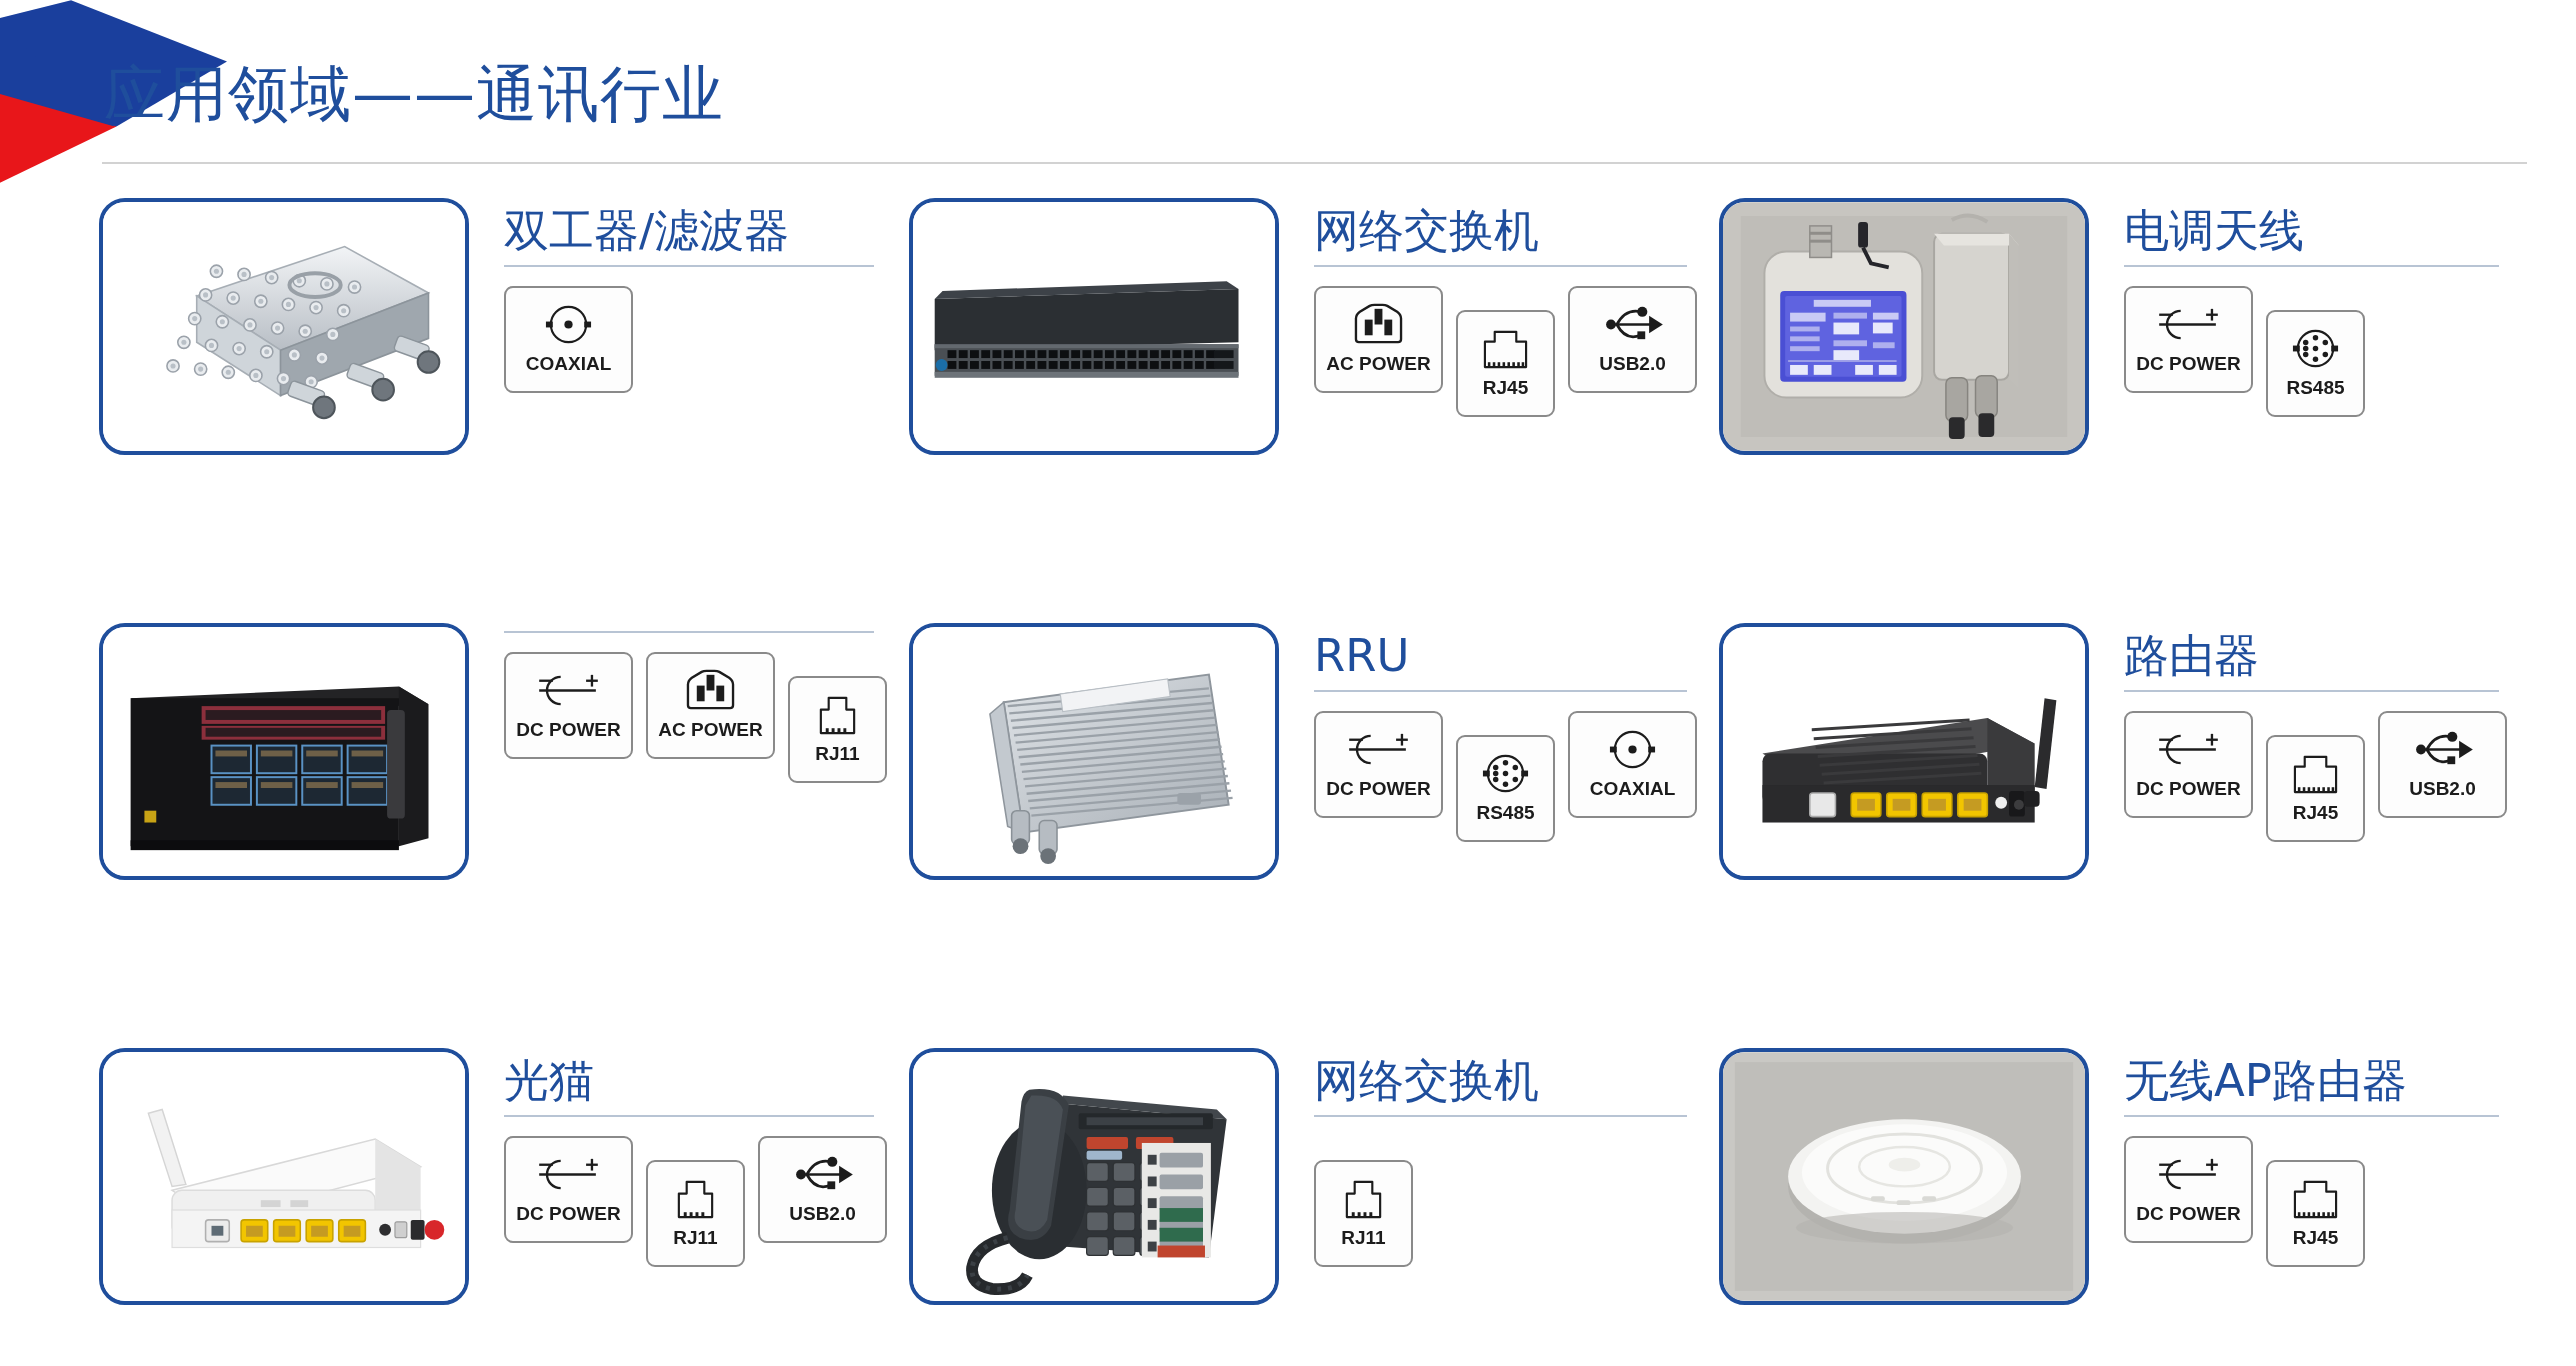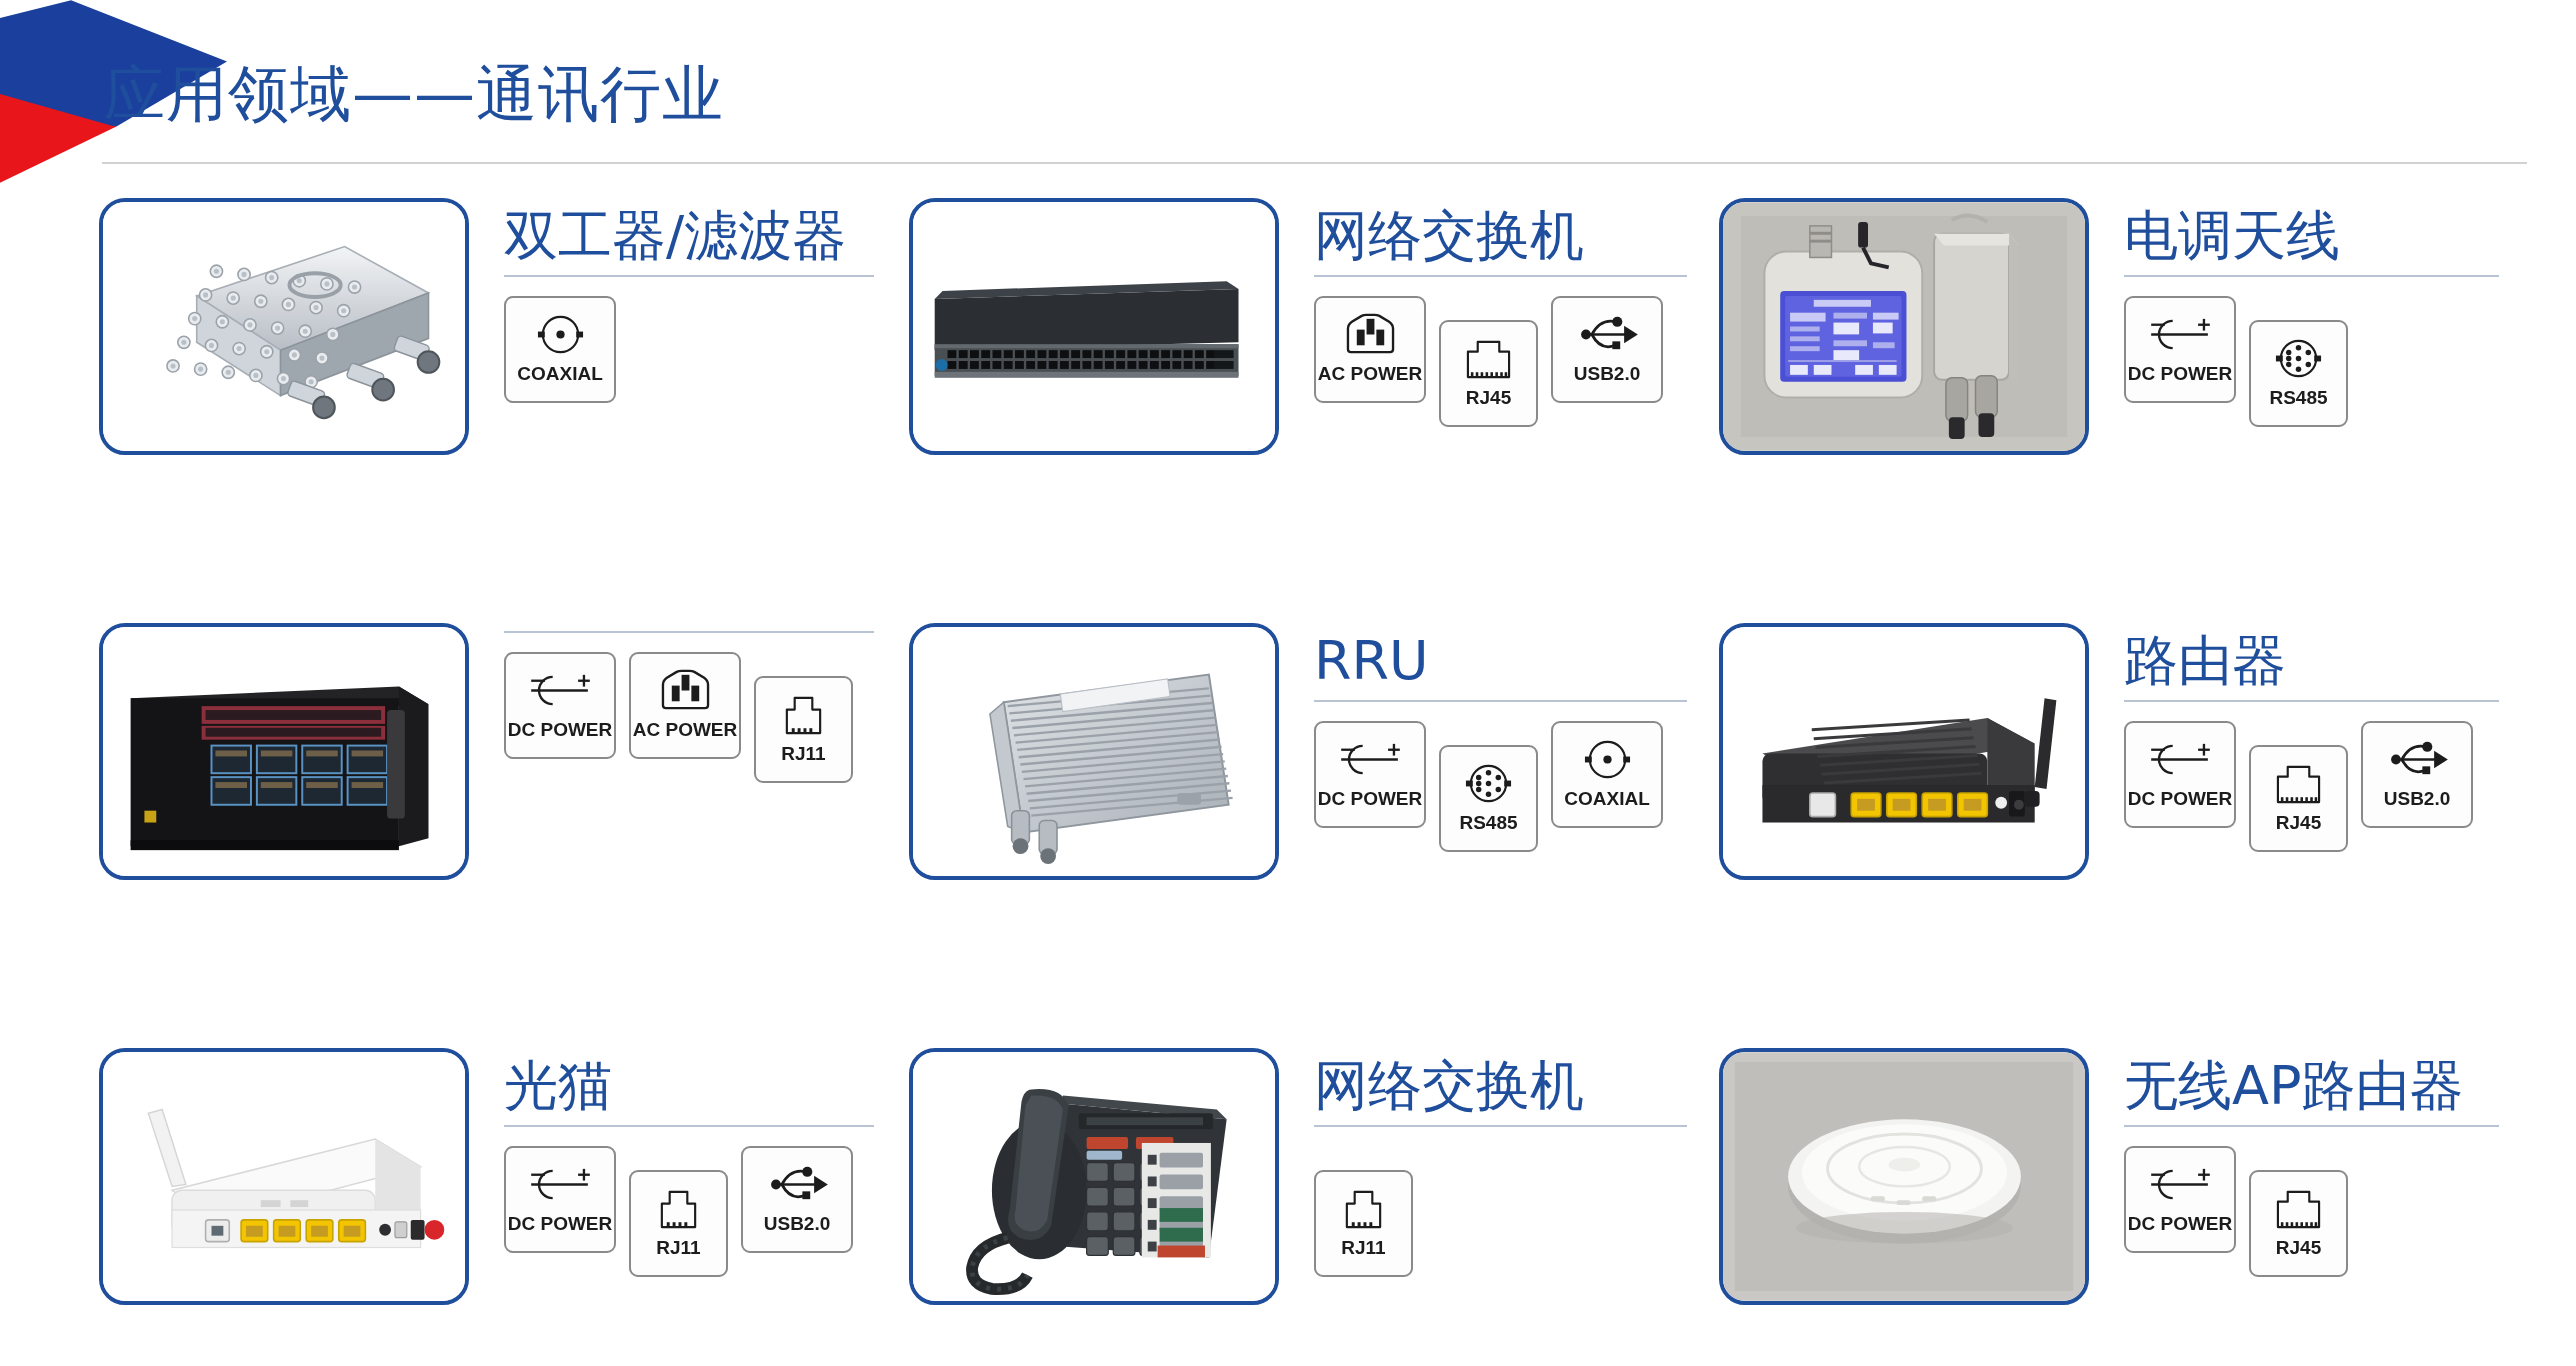--- a/index.html
+++ b/index.html
@@ -35,41 +35,41 @@
     width:370px;height:257px;flex:0 0 370px;
     border:4px solid #1f4e9c;border-radius:26px;
     background:#ffffff;box-sizing:border-box;overflow:hidden;
     display:flex;align-items:center;justify-content:center;
   }
   .photo-frame svg{display:block;}
   .card-info{
     flex:1 1 auto;margin-left:35px;padding-top:8px;min-width:0;
   }
   .card-name{
-    font-size:54px;color:#1f4e9c;white-space:nowrap;line-height:1.12;
+    font-size:45px;color:#1f4e9c;white-space:nowrap;line-height:1.12;
     font-family:"DejaVu Sans","Liberation Sans",sans-serif;
     margin-bottom:9px;
   }
   .card-rule{height:2px;background:#b8c4d4;margin-bottom:19px;}
   .w1{width:370px;}
   .w2{width:373px;}
   .w3{width:375px;}
   .conn-row{display:flex;flex-direction:row;gap:13px;}
   .conn{
     border:2px solid #8a8a8a;border-radius:9px;background:#fdfdfd;
     box-sizing:border-box;height:107px;
     display:flex;flex-direction:column;align-items:center;justify-content:flex-start;
     padding-top:9px;
   }
   .conn-glyph{height:55px;display:flex;align-items:center;justify-content:center;}
   .conn-label{
     font-size:19px;font-weight:bold;color:#1c1c1c;letter-spacing:0px;
     line-height:1;margin-top:2px;white-space:nowrap;
   }
-  .conn.wide{width:112px;}
+  .conn.wide{width:129px;}
   .conn.narrow{width:99px;margin-top:24px;}
 </style>
 </head>
 <body>
 
 <div id="corner-deco">
   <svg width="227" height="183" viewBox="0 0 230 185">
     <polygon points="0,52 118,128 0,185" fill="#e8161a"></polygon>
     <polygon points="0,18 0,93 118,128 230,62 72,0" fill="#1a3f9d"></polygon>
     <polygon points="0,25 0,95 116,128 0,25" fill="#1a3f9d"></polygon>

